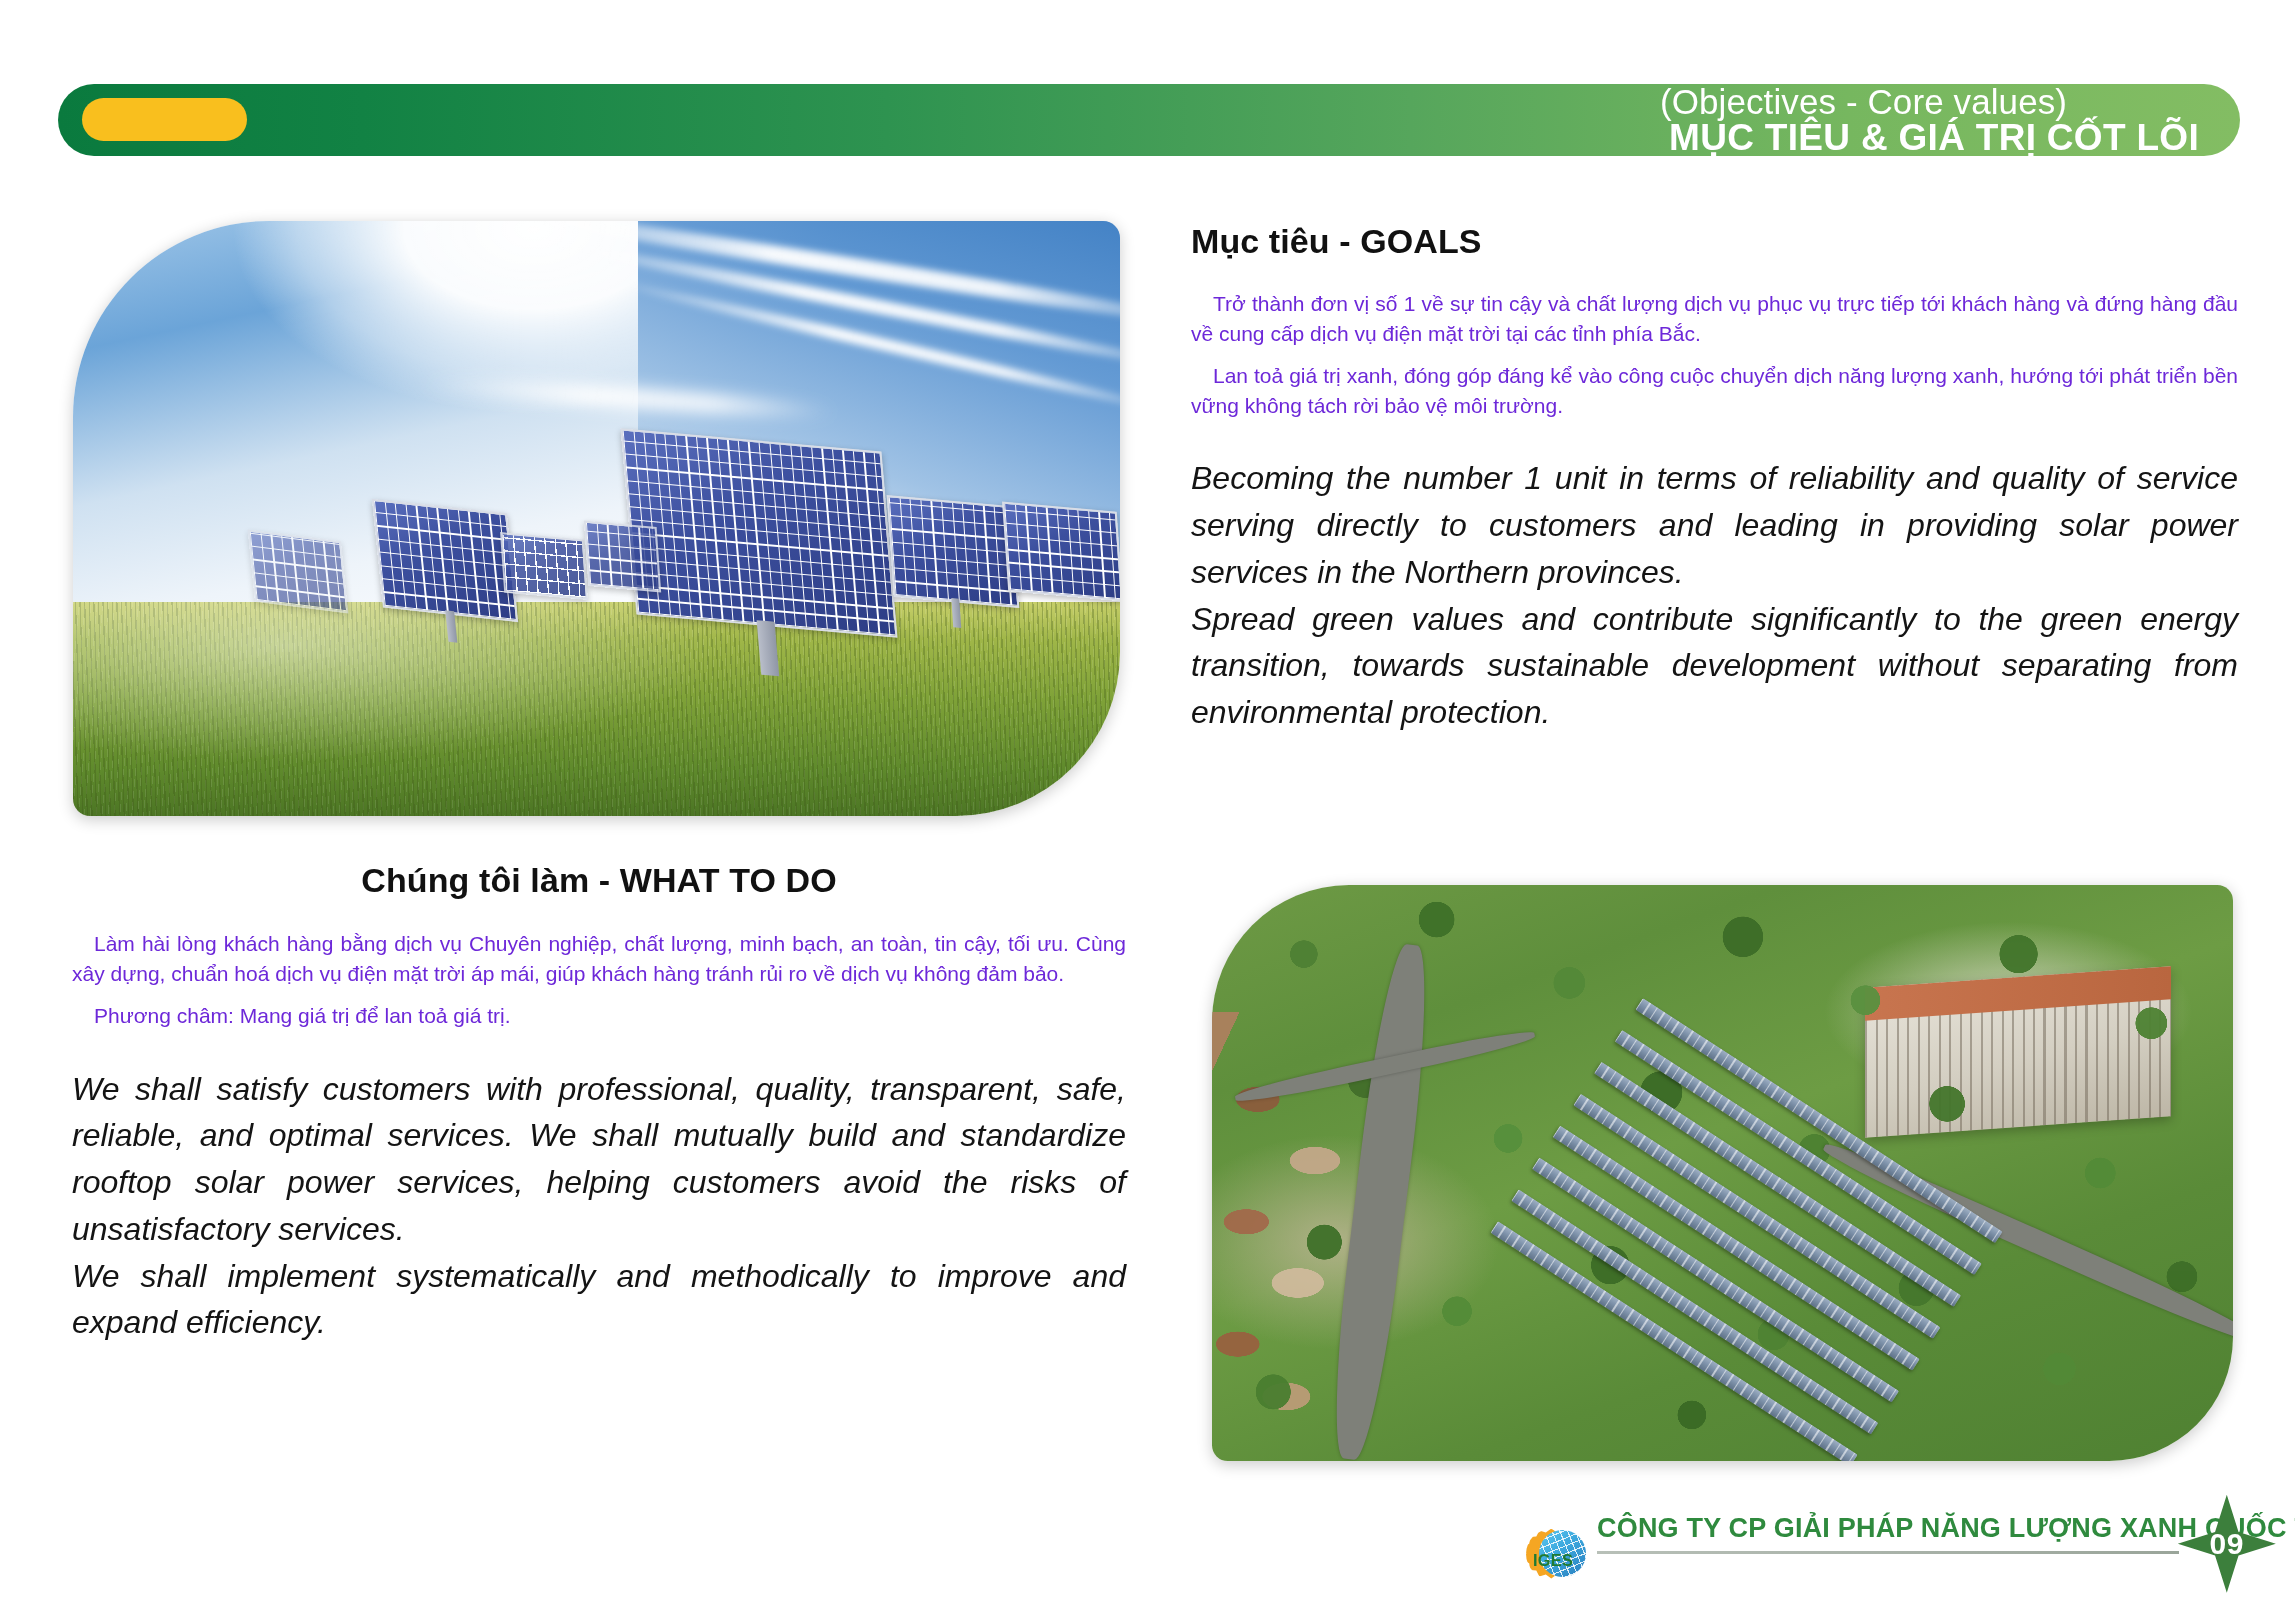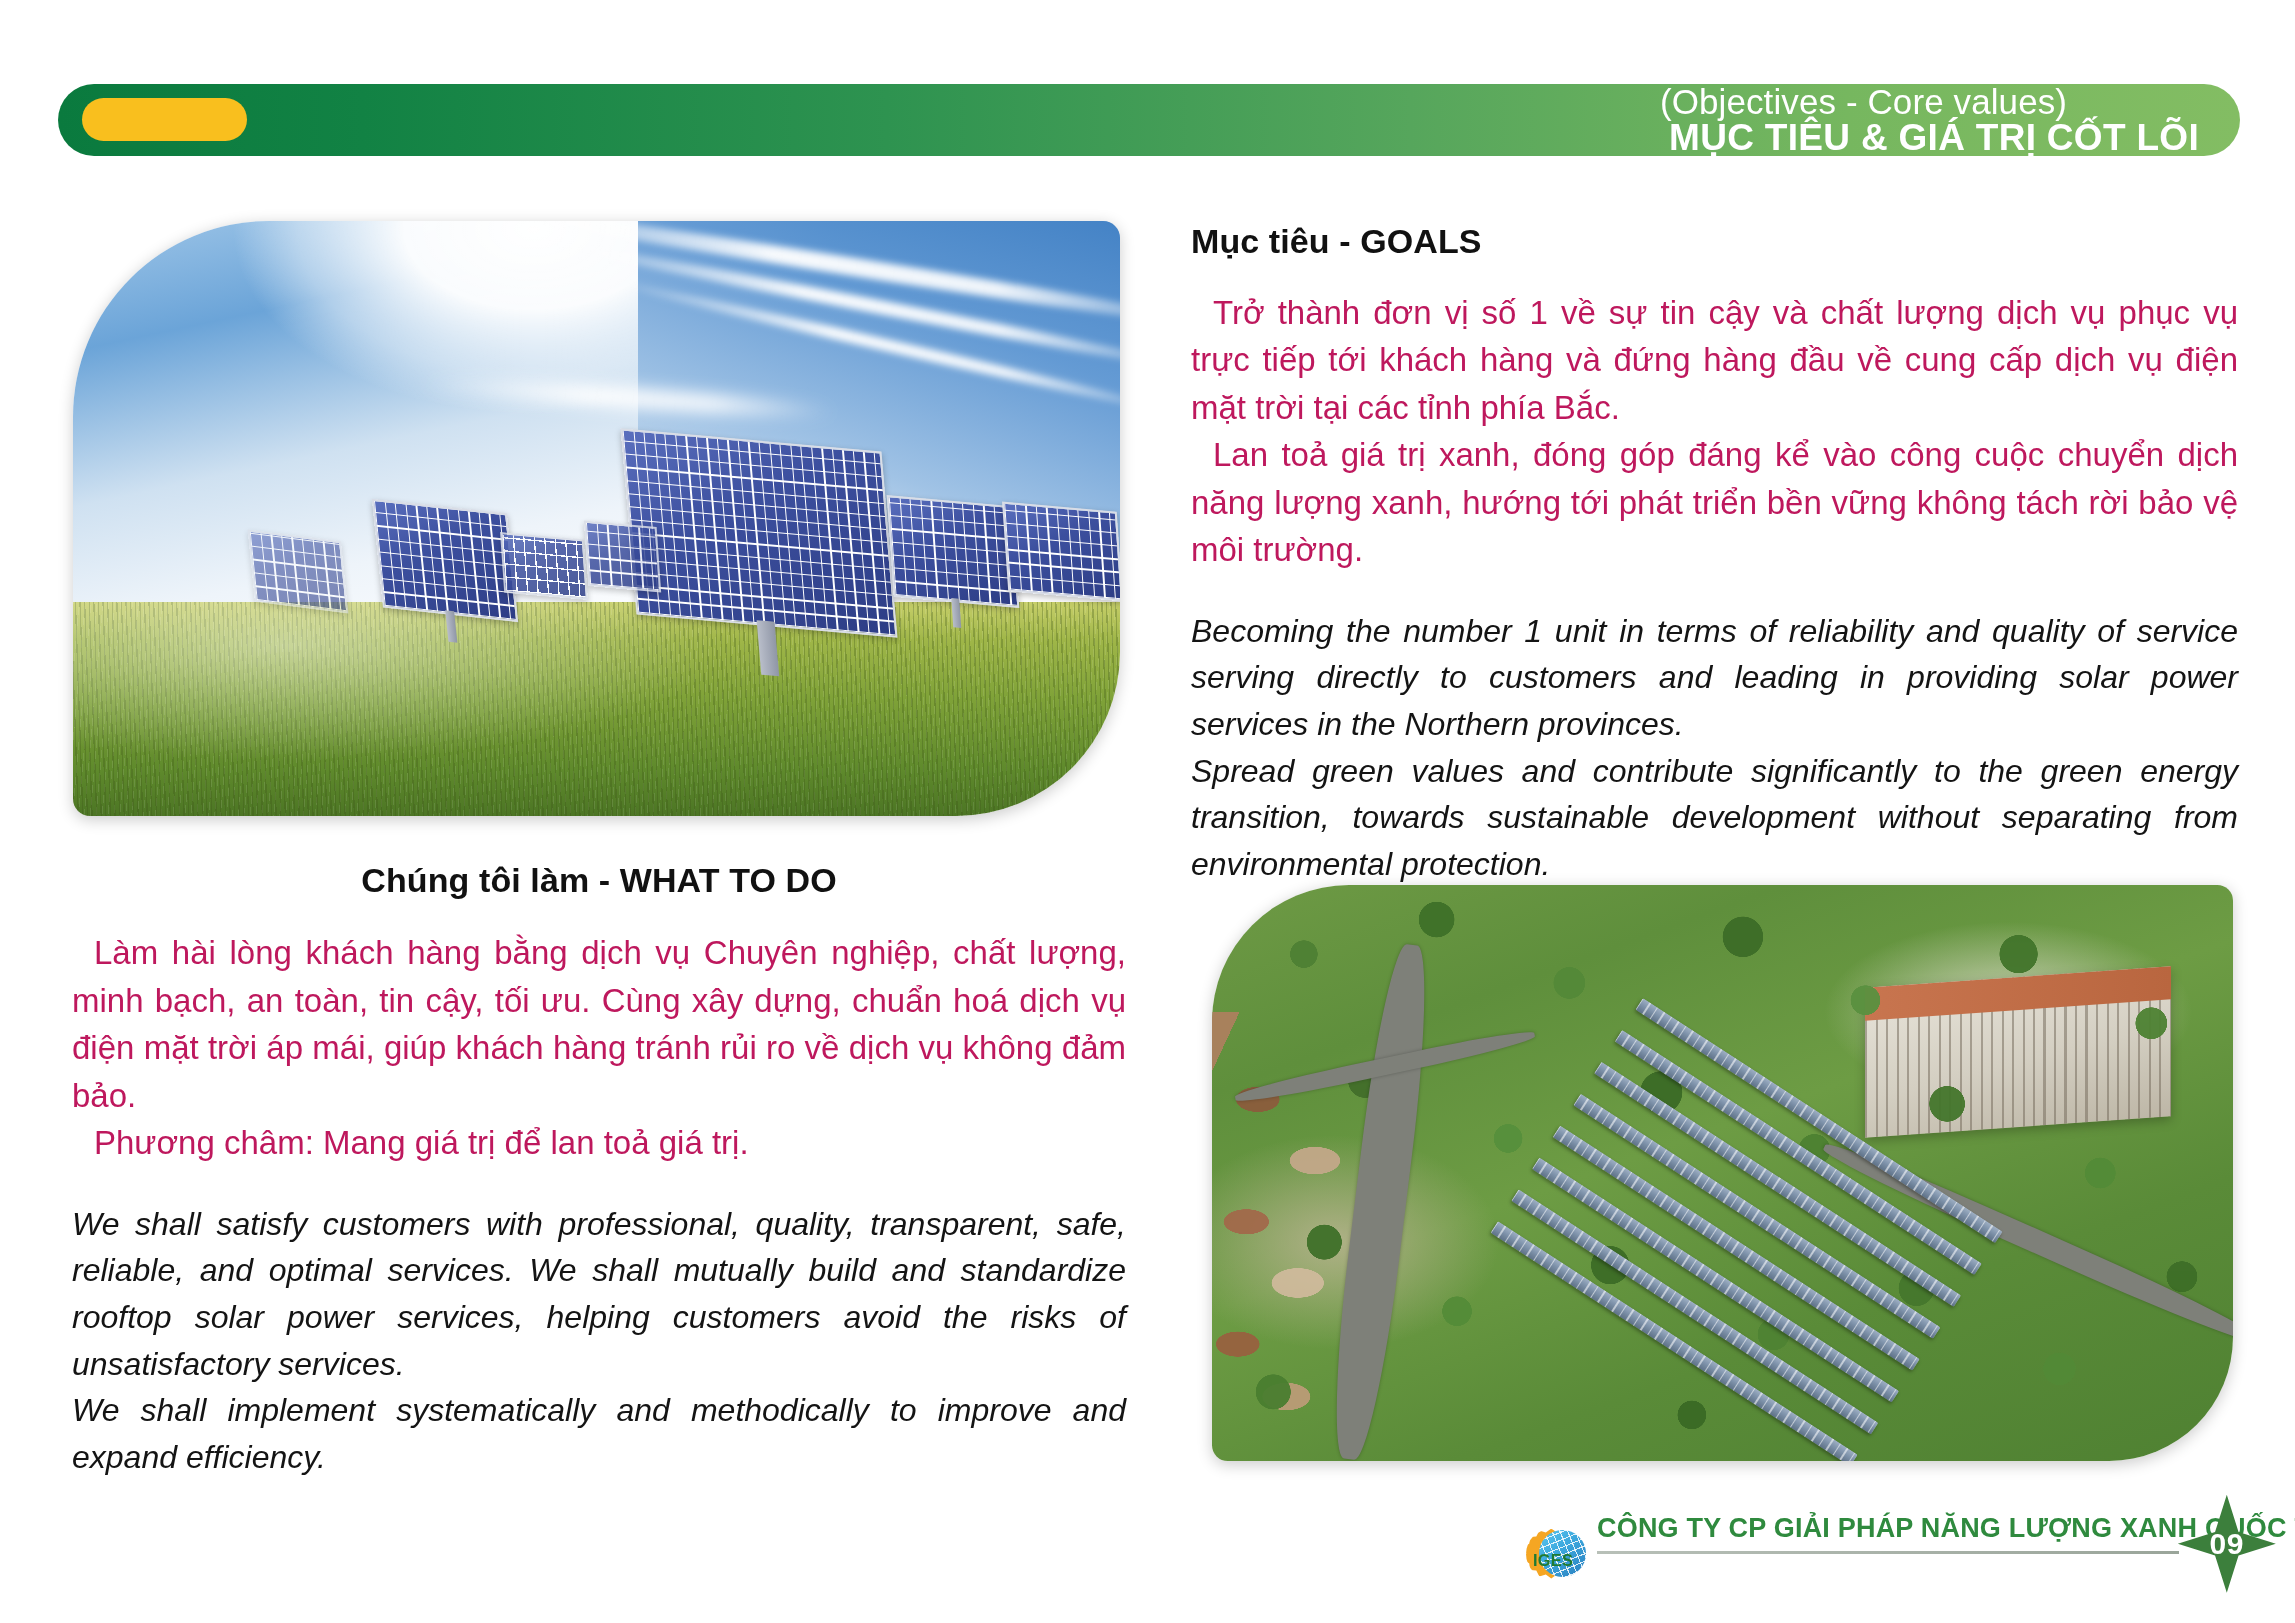--- a/index.html
+++ b/index.html
@@ -175,23 +175,23 @@
     box-shadow:0 2px 3.9px rgba(0,0,0,.35);
   }
 
   
   .goals-block{ position:absolute; left:1191px; top:222px; width:1047px; }
   .heading{
     font-weight:700; font-size:34px; color:#111; letter-spacing:0.1px;
     margin-bottom:27.5px;
   }
   p.body{
-    font-size:33px; line-height:1.44; color:#be185d;
+    font-size:21px; line-height:1.44; color:#6d28d9;
     text-align:justify; text-justify:inter-word;
-    margin:0 0 0 0;
+    margin:12px 0 0 0;
   }
   p.body .ind{ display:inline-block; width:22px; }
   p.en{
     font-size:32px; line-height:1.46; color:#141414;
     font-style:italic; text-align:justify;
   }
   .gap-md{ height:34px; }
 
   .whattodo-block{ position:absolute; left:72px; top:861px; width:1054px; }
   .whattodo-block .heading{ text-align:center; margin-bottom:29px; }

